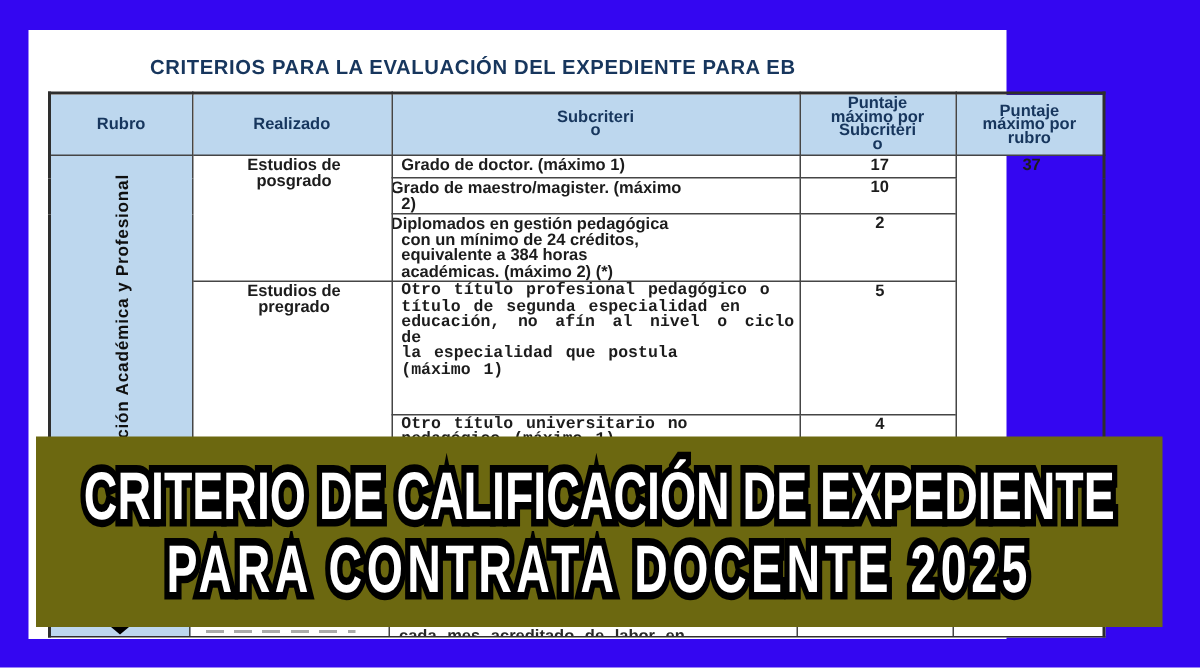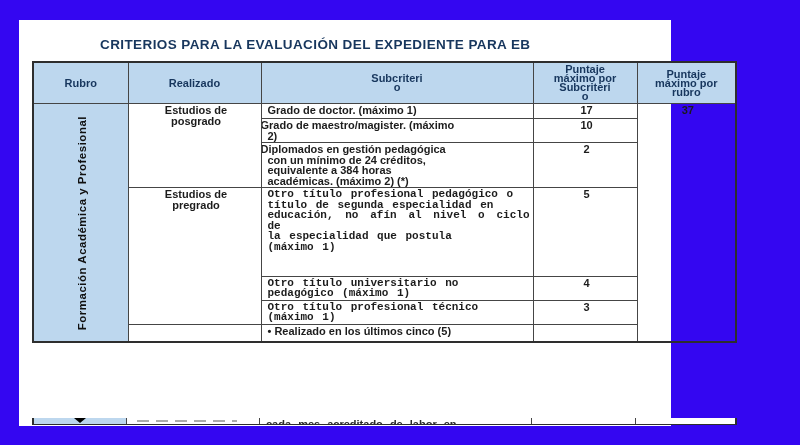--- a/index.html
+++ b/index.html
@@ -168,14 +168,18 @@
       <div class="tri-down"></div>
     </div>
     <div class="sl-cell sl-criterio">
       <div class="smudge"></div>
     </div>
     <div class="sl-cell sl-sub">cada mes acreditado de labor en</div>
     <div class="sl-cell sl-p1"></div>
     <div class="sl-cell sl-p2"></div>
   </div>
 
+  <div class="banner">
+    <div class="banner-line">CRITERIO DE CALIFICACIÓN DE EXPEDIENTE</div>
+    <div class="banner-line l2">PARA CONTRATA DOCENTE 2025</div>
+  </div>
 
 </div>
 
 </body></html>

